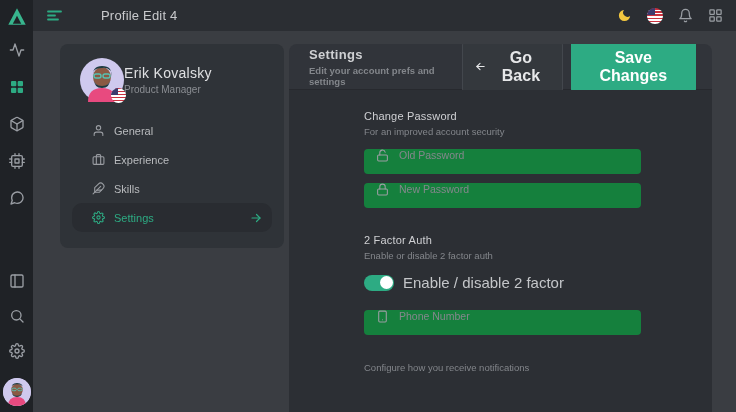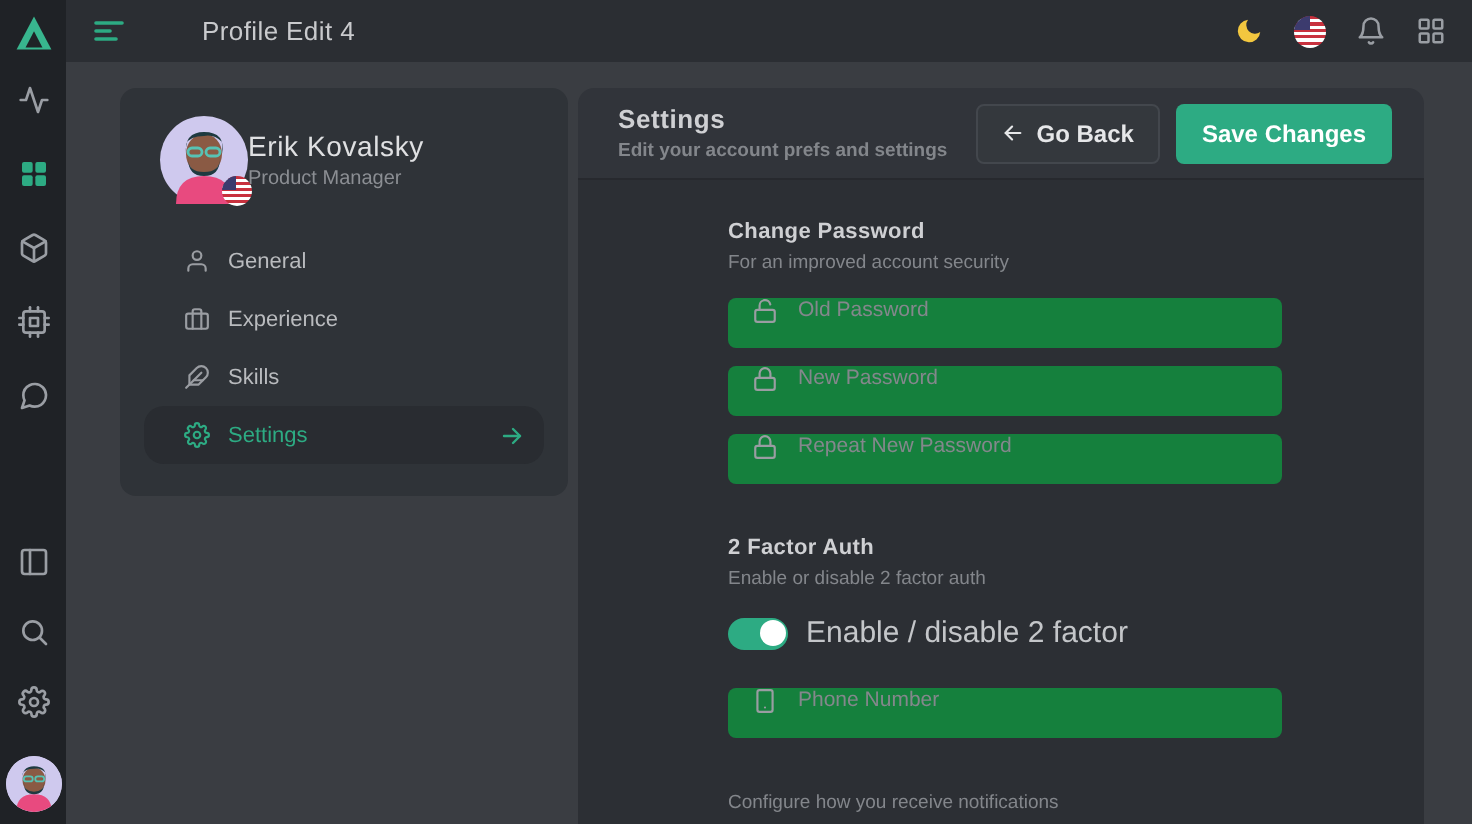--- a/index.html
+++ b/index.html
@@ -67,27 +67,27 @@
 
   
   .panel { flex:1; display:flex; flex-direction:column; min-width:0; height:368px; border-radius:8px 8px 0 0; overflow:hidden; }
   .panel-head {
     height:46px; background:#31343a; display:flex; align-items:center;
     padding:0 16px 0 20px; flex-shrink:0; border-bottom:1px solid #27292e;
   }
   .ph-title { font-size:13px; color:#cfd0d3; font-weight:700; letter-spacing:.3px; }
   .ph-sub { font-size:9.5px; color:#83868b; margin-top:3px;font-weight:bold; }
   .ph-btns { margin-left:auto; display:flex; gap:8px; align-items:center; }
-  .btn { font-size:12px; font-weight:700; border-radius:4px; cursor:pointer;
+  .btn { font-size:16px; font-weight:700; border-radius:4px; cursor:pointer;
          display:flex; align-items:center; gap:6px; border:none; font-family:inherit; }
   .btn-ghost { background:#34383d; border:1px solid #43474d; color:#e6e7e9; padding:7px 12px; }
   .btn-primary { background:#2dab83; color:#ffffff; padding:8px 13px; }
 
   .panel-body { flex:1; background:#2c2f34; padding:20px 0 0 75px; }
-  .sec-title { font-size:11px; font-weight:700; color:#cfd0d3; letter-spacing:.2px; }
+  .sec-title { font-size:11px; font-weight:400; color:#cfd0d3; letter-spacing:.2px; }
   .sec-sub { font-size:9.5px; color:#83868b; margin-top:4px; }
   .fields { margin-top:12px; width:277px; display:flex; flex-direction:column; gap:9px; }
   .field {
     height:25px; background:#15803d; border-radius:4px;
     display:flex; align-items:flex-start; padding:0 10px 0 12px; gap:10px;
   }
   .field .f-ic { color:#9a9da2; flex-shrink:0; }
   .field input {
     flex:1; background:transparent; border:none; outline:none;
     color:#cfd0d3; font-size:10.5px; font-family:inherit; min-width:0;
@@ -333,29 +333,20 @@
             </div>
             <div class="field">
               <span class="f-ic">
                 <svg width="13" height="13" viewBox="0 0 24 24" fill="none" stroke="currentColor" stroke-width="2" stroke-linecap="round" stroke-linejoin="round">
                     <rect x="3" y="11" width="18" height="11" rx="2"></rect>
                     <path d="M7 11V7a5 5 0 0 1 10 0v4"></path>
                   </svg>
               </span>
               <input type="password" placeholder="New Password" style="">
             </div>
-            <div class="field">
-              <span class="f-ic">
-                <svg width="13" height="13" viewBox="0 0 24 24" fill="none" stroke="currentColor" stroke-width="2" stroke-linecap="round" stroke-linejoin="round">
-                    <rect x="3" y="11" width="18" height="11" rx="2"></rect>
-                    <path d="M7 11V7a5 5 0 0 1 10 0v4"></path>
-                  </svg>
-              </span>
-              <input type="password" placeholder="Repeat New Password" style="">
-            </div>
           </div>
         </div>
 
         <div class="sec-2fa">
           <div class="sec-title">2 Factor Auth</div>
           <div class="sec-sub">Enable or disable 2 factor auth</div>
           <div class="toggle-row">
             <span class="toggle">
                 <span class="knob"></span>
               </span>

